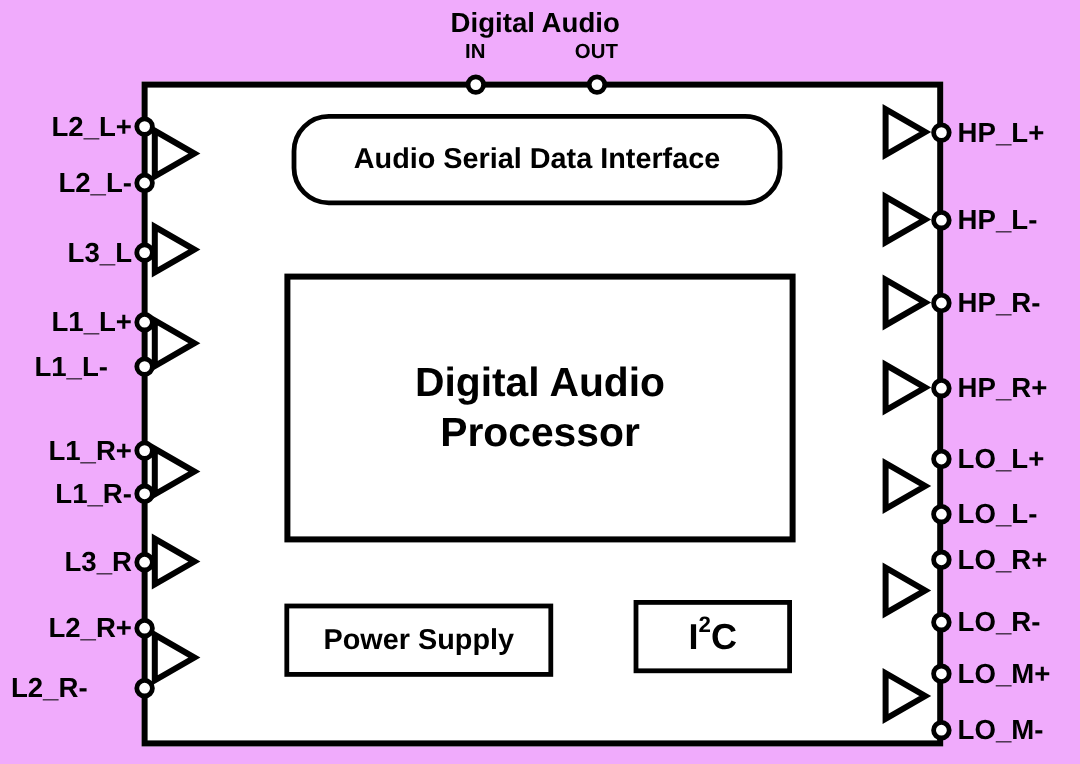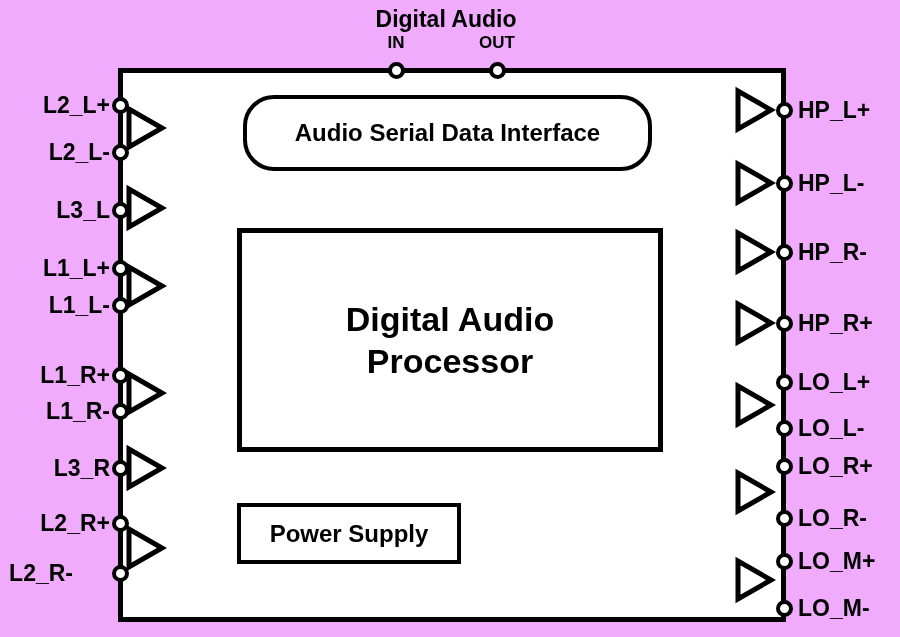--- a/index.html
+++ b/index.html
@@ -52,20 +52,23 @@
 
   <div class="block" style="left:237px; top:228px; width:426px; height:224px; border-width:5px; font-size:34px; line-height:42px; flex-direction:column;">
     <span>Digital Audio</span>
     <span>Processor</span>
   </div>
 
   <div class="block" style="left:237px; top:503px; width:224px; height:61px; font-size:24px;">
     <span>Power Supply</span>
   </div>
 
+  <div class="block" style="left:528px; top:500px; width:132px; height:61px; font-size:30px;">
+    <span><span>I</span><sup class="i2c-sup">2</sup><span>C</span></span>
+  </div>
 
   <svg class="amp" style="left:124px; top:103px;" width="48" height="50" viewBox="0 0 48 50">
       <polygon points="5,6 5,44 38,25" fill="#fff" stroke="#000" stroke-width="5" stroke-miterlimit="10"></polygon>
     </svg>
   <svg class="amp" style="left:124px; top:183px;" width="48" height="50" viewBox="0 0 48 50">
       <polygon points="5,6 5,44 38,25" fill="#fff" stroke="#000" stroke-width="5" stroke-miterlimit="10"></polygon>
     </svg>
   <svg class="amp" style="left:124px; top:261px;" width="48" height="50" viewBox="0 0 48 50">
       <polygon points="5,6 5,44 38,25" fill="#fff" stroke="#000" stroke-width="5" stroke-miterlimit="10"></polygon>
     </svg>
@@ -109,21 +112,21 @@
   <div class="pin" style="left:112px; top:367px;"></div>
   <div class="pin" style="left:112px; top:403px;"></div>
   <div class="pin" style="left:112px; top:460px;"></div>
   <div class="pin" style="left:112px; top:515px;"></div>
   <div class="pin" style="left:112px; top:565px;"></div>
 
   <div class="lbl right-align" style="right:790px; top:92px;">L2_L+</div>
   <div class="lbl right-align" style="right:790px; top:139px;">L2_L-</div>
   <div class="lbl right-align" style="right:790px; top:197px;">L3_L</div>
   <div class="lbl right-align" style="right:790px; top:255px;">L1_L+</div>
-  <div class="lbl right-align" style="right:790px; top:292px;">L1_L-</div>
+  <div class="lbl right-align" style="right:810px; top:292px;">L1_L-</div>
   <div class="lbl right-align" style="right:790px; top:362px;">L1_R+</div>
   <div class="lbl right-align" style="right:790px; top:398px;">L1_R-</div>
   <div class="lbl right-align" style="right:790px; top:455px;">L3_R</div>
   <div class="lbl right-align" style="right:790px; top:510px;">L2_R+</div>
   <div class="lbl right-align" style="right:827px; top:560px;">L2_R-</div>
 
   <div class="pin" style="left:776px; top:102px;"></div>
   <div class="pin" style="left:776px; top:175px;"></div>
   <div class="pin" style="left:776px; top:244px;"></div>
   <div class="pin" style="left:776px; top:315px;"></div>

